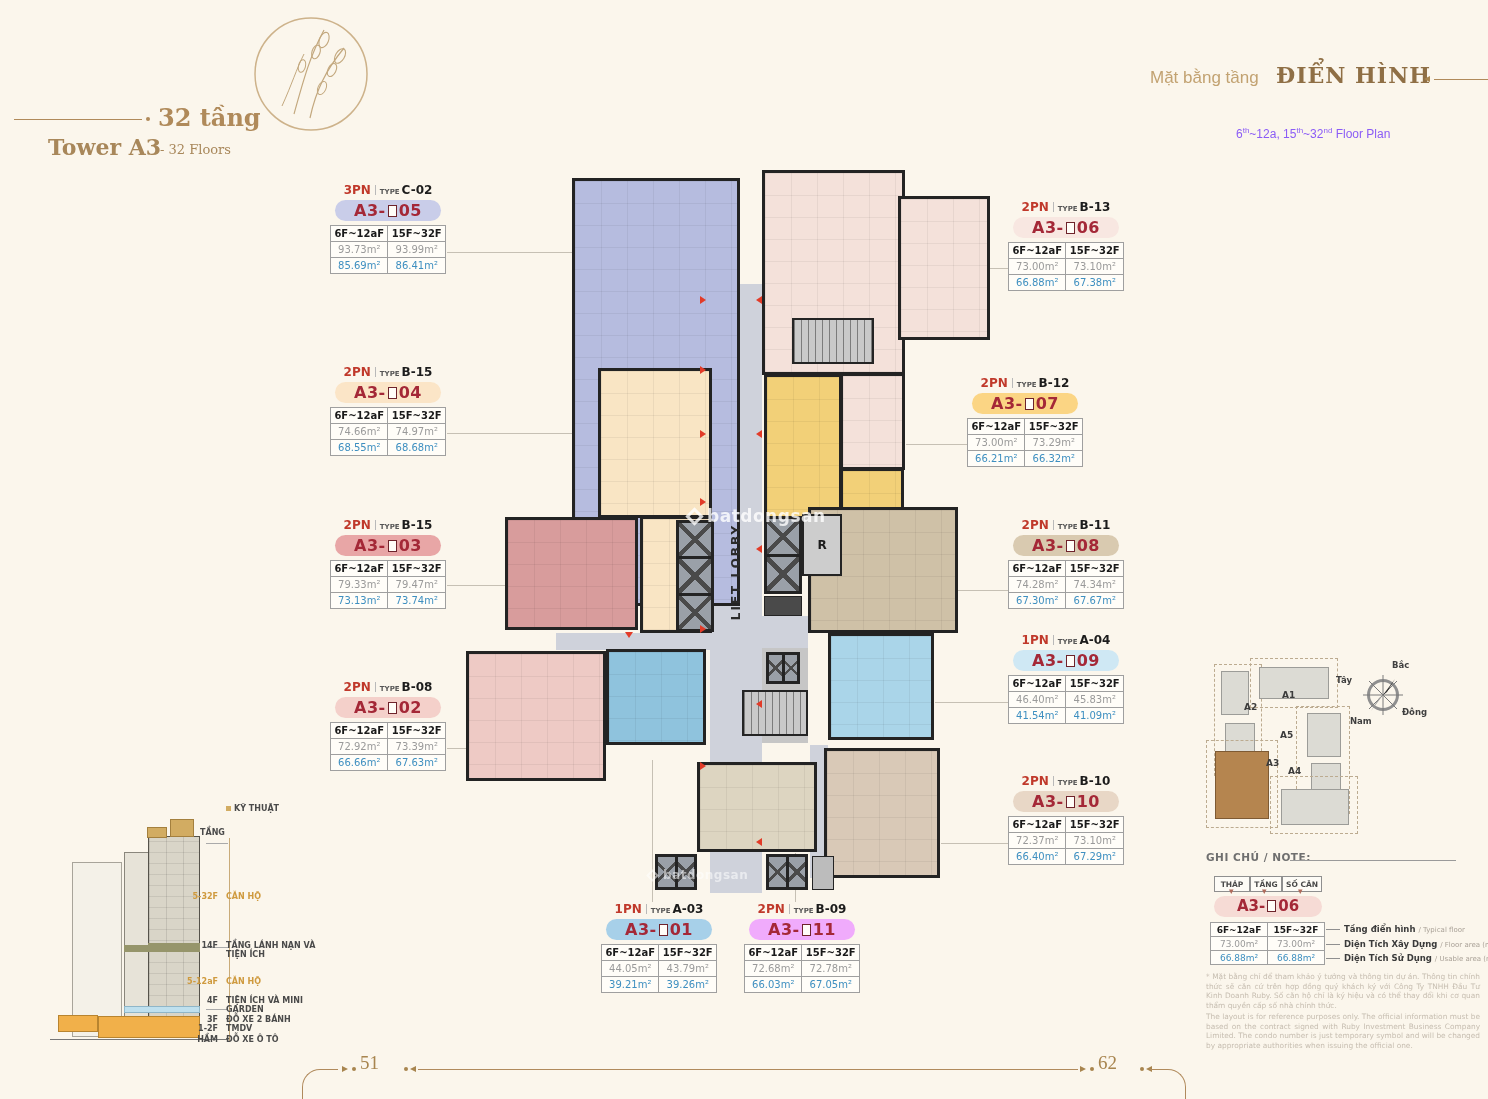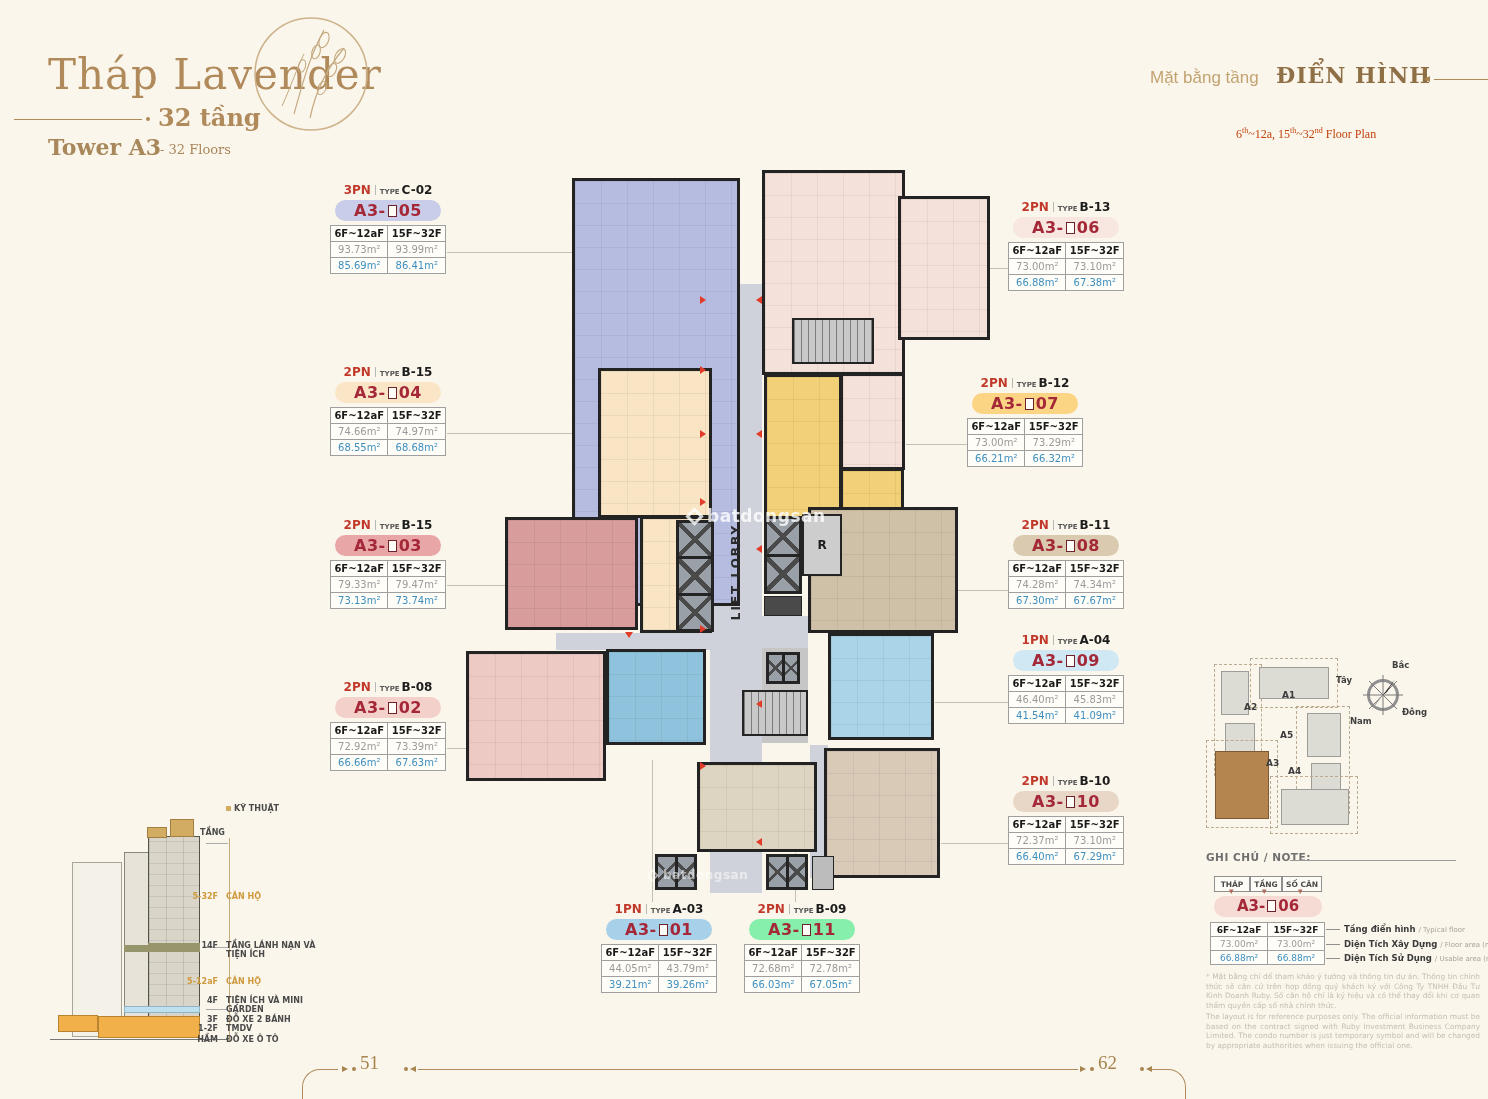--- a/index.html
+++ b/index.html
@@ -11,21 +11,21 @@
   .h-title{left:48px;top:50px;font-family:"DejaVu Serif","Liberation Serif",serif;font-size:42px;color:#b08a5a;letter-spacing:1px}
   .h-line{left:14px;top:119px;width:128px;height:1px;background:#b08a5a}
   .h-dot{left:146px;top:117px;width:4px;height:4px;border-radius:50%;background:#b08a5a}
   .h-floors{left:158px;top:103px;font-family:"DejaVu Serif",serif;font-size:24px;color:#b08a5a;font-weight:bold}
   .h-tower{left:48px;top:134px;font-family:"DejaVu Serif",serif;font-size:22px;color:#a8875a;font-weight:bold}
   .h-tower-sfx{left:160px;top:142px;font-family:"DejaVu Serif",serif;font-size:13px;color:#a8875a}
   .ph-vi{left:1150px;top:68px;font-family:Liberation Sans, sans-serif;font-size:17px;color:#c2a271}
   .ph-vib{left:1276px;top:62px;font-family:"DejaVu Serif",serif;font-size:22px;font-weight:bold;color:#8f6f45;letter-spacing:1px}
   .ph-arrow-line{left:1434px;top:79px;width:54px;height:1px;background:#b08a5a}
   .ph-range{left:1254px;top:92px;font-family:"DejaVu Serif",serif;font-size:27px;font-weight:bold;color:#9a7a4c;letter-spacing:1px}
-  .ph-en{left:1236px;top:126px;font-family:Liberation Serif, serif;font-size:12px;color:#c2410c}
+  .ph-en{left:1236px;top:126px;font-family:Liberation Sans, sans-serif;font-size:12px;color:#8b5cf6}
   .ph-en sup{font-size:8px}
   
   .cline{position:absolute;background:#c6c0b4;z-index:0}
   
   .pcorr{position:absolute;z-index:1}
   .pu{position:absolute;border:3px solid #232323;z-index:2;
       background-image:linear-gradient(rgba(0,0,0,0.055) 1px,transparent 1px),
                        linear-gradient(90deg,rgba(0,0,0,0.055) 1px,transparent 1px);
       background-size:26px 22px}
   .pc{position:absolute;z-index:3}
@@ -100,21 +100,20 @@
   .f-tri.l{border-right:6px solid #a8854f}
   .f-curve{position:absolute;width:36px;height:30px;border-top:1.5px solid #b08a5c}
   #fcl{left:302px;top:1069px;border-left:1.5px solid #b08a5c;border-top-left-radius:18px}
   #fcr{left:1150px;top:1069px;border-right:1.5px solid #b08a5c;border-top-right-radius:18px}
 </style>
 </head>
 <body>
 
 <div id="canvas">
 
-  <div class="abs h-title">Tháp Lavender</div>
   <svg class="abs" style="left:252px;top:14px" width="118" height="120" viewBox="0 0 118 120">
     <circle cx="59" cy="60" r="56" fill="none" stroke="#cdb28a" stroke-width="1.5"></circle>
     <path d="M42 100 C52 64 58 42 72 16" fill="none" stroke="#c3a87e" stroke-width="1.2"></path>
     <path d="M58 104 C64 76 74 56 92 34" fill="none" stroke="#c3a87e" stroke-width="1.2"></path>
     <path d="M30 92 C40 70 44 56 52 40" fill="none" stroke="#c3a87e" stroke-width="1"></path>
     <ellipse cx="72" cy="26" rx="4.5" ry="8" transform="rotate(22 72 26)" fill="none" stroke="#c3a87e" stroke-width="1.1"></ellipse>
     <ellipse cx="64" cy="38" rx="4" ry="7" transform="rotate(18 64 38)" fill="none" stroke="#c3a87e" stroke-width="1.1"></ellipse>
     <ellipse cx="88" cy="42" rx="4.5" ry="8" transform="rotate(30 88 42)" fill="none" stroke="#c3a87e" stroke-width="1.1"></ellipse>
     <ellipse cx="80" cy="56" rx="4" ry="7" transform="rotate(26 80 56)" fill="none" stroke="#c3a87e" stroke-width="1.1"></ellipse>
     <ellipse cx="50" cy="52" rx="3.5" ry="6.5" transform="rotate(14 50 52)" fill="none" stroke="#c3a87e" stroke-width="1"></ellipse>
@@ -457,21 +456,21 @@
               <td class="b1">39.21m²</td>
               <td class="b2">39.26m²</td>
             </tr>
     </tbody>
         </table>
   </div>
       <div class="unit-card pos-a311">
     <div class="c-head">
       <span class="c-pn">2PN</span><span class="c-sep"></span><span class="c-typeword">TYPE</span><span class="c-type">B-09</span>
     </div>
-    <div class="c-pill" style="background-color: #86efac;">
+    <div class="c-pill" style="background-color: #f0abfc;">
       <span class="p-prefix">A3-</span><span class="pill-box"></span><span class="p-num">11</span>
     </div>
     <table class="c-table">
       <tbody>
             <tr>
               <th class="h1">6F~12aF</th>
               <th class="h2">15F~32F</th>
             </tr>
       <tr class="row-gray">
               <td class="t1">72.68m²</td>

